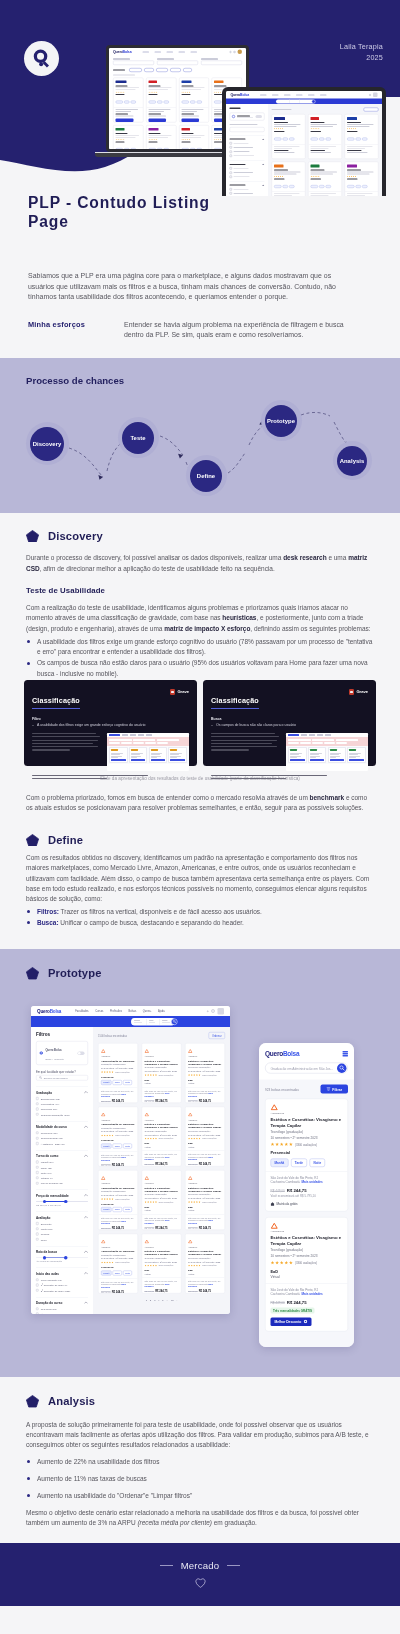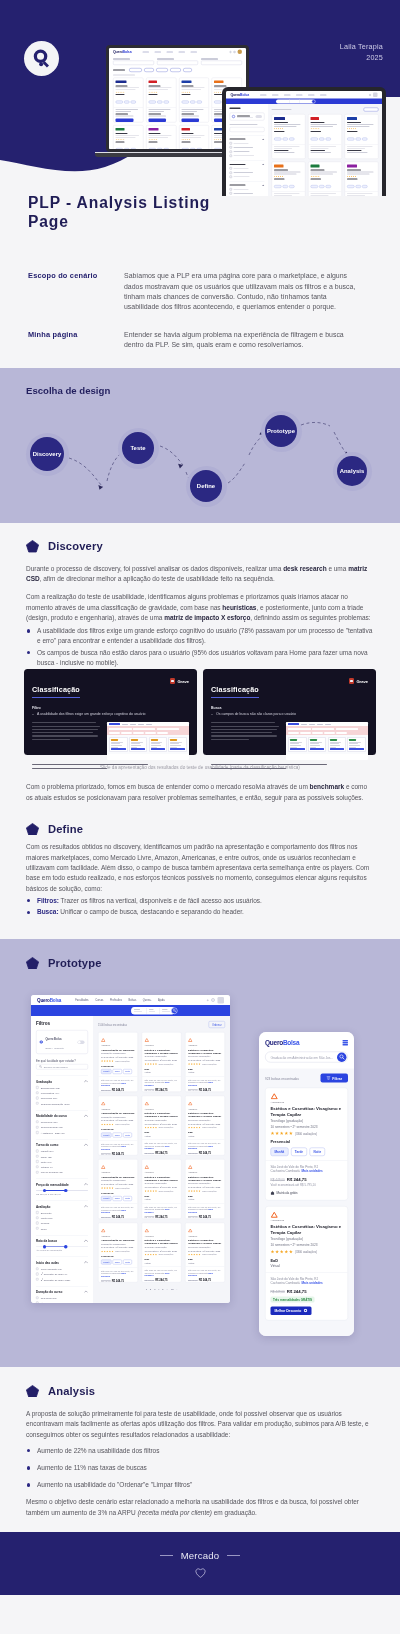--- a/index.html
+++ b/index.html
@@ -724,35 +724,34 @@
                   </div>
                 </div>
           </div>
         </div>
        </div>
       </div>
     </div>
   </section>
 
   <section class="intro">
-    <h1>PLP - Analysis Listing Page</h1>
+    <h1>PLP - Contudo Listing Page</h1>
     <div class="rows">
       <div class="row">
-        <div class="lbl">Escopo do cenário</div>
         <div class="txt">Sabíamos que a PLP era uma página core para o marketplace, e alguns dados mostravam que os usuários que utilizavam mais os filtros e a busca, tinham mais chances de conversão. Contudo, não tínhamos tanta usabilidade dos filtros acontecendo, e queríamos entender o porque.</div>
       </div>
       <div class="row">
-        <div class="lbl">Minha página</div>
+        <div class="lbl">Minha esforços</div>
         <div class="txt">Entender se havia algum problema na experiência de filtragem e busca dentro da PLP. Se sim, quais eram e como resolveríamos.</div>
       </div>
     </div>
   </section>
 
   <section class="process">
-    <h2>Escolha de design</h2>
+    <h2>Processo de chances</h2>
     <svg class="proc-svg" width="400" height="155" viewBox="0 0 400 155">
       <g fill="none" stroke="#4a4778" stroke-width="0.7" stroke-dasharray="3 2.6">
         <path d="M69 90 C88 96 96 112 103 119"></path>
         <path d="M107 113 C110 100 114 92 120 86"></path>
         <path d="M160 78 C172 82 178 91 183 97"></path>
         <path d="M186 104 C190 115 196 121 203 125"></path>
         <path d="M228 115 C236 110 240 102 245 95"></path>
         <path d="M249 87 C253 78 258 71 264 67"></path>
         <path d="M301 57 C312 53 322 54 330 58"></path>
         <path d="M334 64 C339 74 344 84 349 88"></path>
@@ -784,20 +783,21 @@
   </section>
 
   <section class="sec white" style="padding-top:17px">
     <div class="sec-head">
       <svg class="pent" viewBox="0 0 20 19">
         <path d="M10 0.6 19.4 7.4 15.8 18.4 4.2 18.4 0.6 7.4 Z" fill="#231f68" stroke="#231f68" stroke-width="1.2" stroke-linejoin="round"></path>
       </svg>
       <h3>Discovery</h3>
     </div>
     <p class="body-txt" style="margin-top:11px">Durante o processo de discovery, foi possível analisar os dados disponíveis, realizar uma <b>desk research</b> e uma <b>matriz CSD</b>, afim de direcionar melhor a aplicação do teste de usabilidade feito na sequência.</p>
+    <div class="sub-h" style="margin-top:12px">Teste de Usabilidade</div>
     <p class="body-txt" style="margin-top:8px">Com a realização do teste de usabilidade, identificamos alguns problemas e priorizamos quais iríamos atacar no momento através de uma classificação de gravidade, com base nas <b>heurísticas</b>, e posteriormente, junto com a triade (design, produto e engenharia), através de uma <b>matriz de impacto X esforço</b>, definindo assim os seguintes problemas:</p>
     <ul class="bullets" style="margin-top:3px">
       <li>A usabilidade dos filtros exige um grande esforço cognitivo do usuário (78% passavam por um processo de "tentativa e erro" para encontrar e entender a usabilidade dos filtros).</li>
       <li>Os campos de busca não estão claros para o usuário (95% dos usuários voltavam para Home para fazer uma nova busca - inclusive no mobile).</li>
     </ul>
     <div class="cards" style="margin-top:0">
         <div class="dcard"><div class="badge">
             <span class="dot"></span>
             <span>Grave</span>
           </div><h4>Classificação</h4><div class="kind">Filtro</div><div class="issue">A usabilidade dos filtros exige um grande esforço cognitivo do usuário</div><div class="dc-body">

